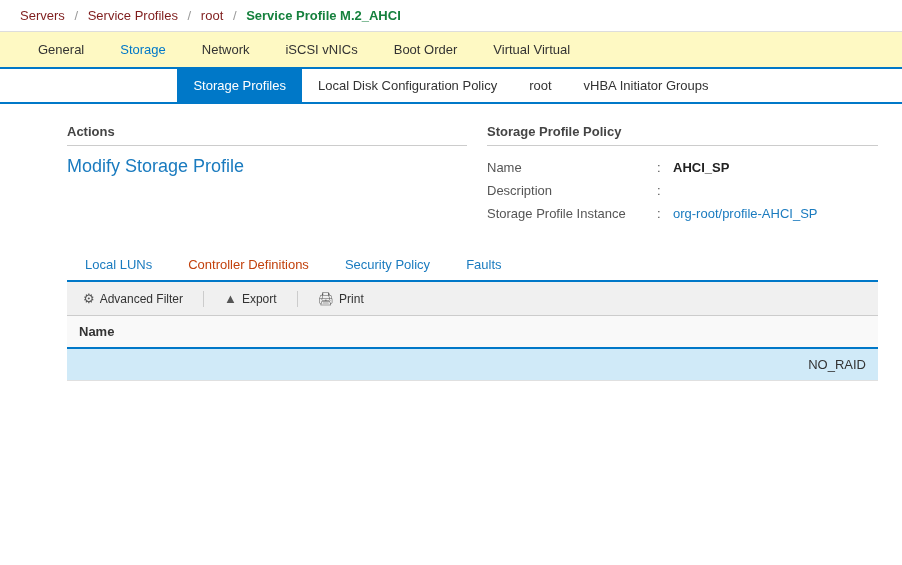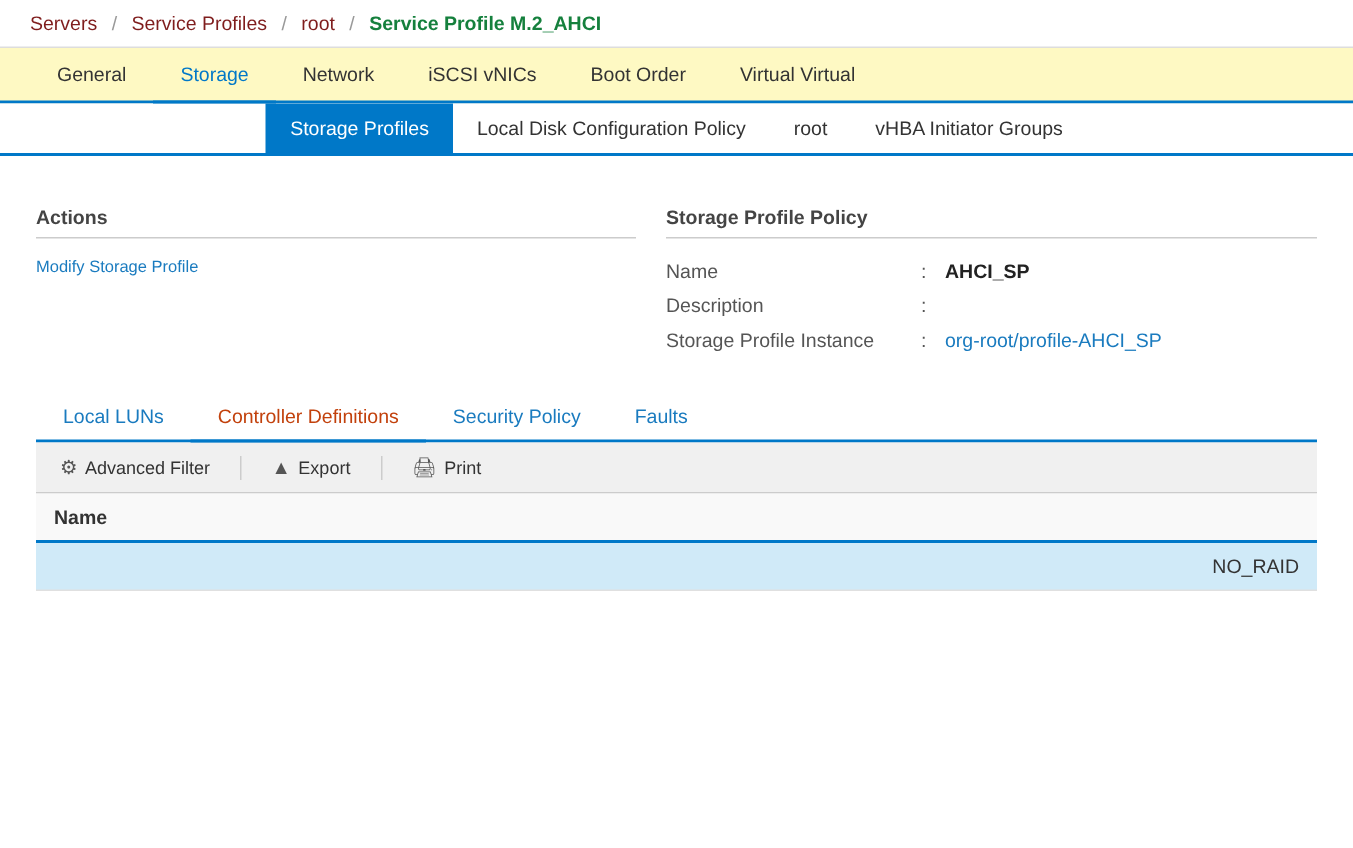--- a/index.html
+++ b/index.html
@@ -64,21 +64,22 @@
       white-space: nowrap;
     }
     .tab-second.active {
       background: #0078c8;
       color: #fff;
       border-bottom: 2px solid #0078c8;
     }
 
     
     .content {
-      padding: 33px 24px;
+      padding: 20px 24px;
+      margin-left: 43px;
     }
 
     
     .two-col {
       display: flex;
       gap: 0;
       margin-bottom: 24px;
     }
     .col-left {
       flex: 0 0 420px;
@@ -93,21 +94,21 @@
       font-weight: bold;
       color: #444;
       padding-bottom: 6px;
       border-bottom: 1px solid #ccc;
       margin-bottom: 10px;
     }
 
     .action-link {
       color: #1a7bbf;
       text-decoration: none;
-      font-size: 11px;
+      font-size: 18px;
     }
 
     .info-table {
       width: 100%;
       border-collapse: collapse;
     }
     .info-table td {
       padding: 4px 0;
       font-size: 13px;
       vertical-align: top;

